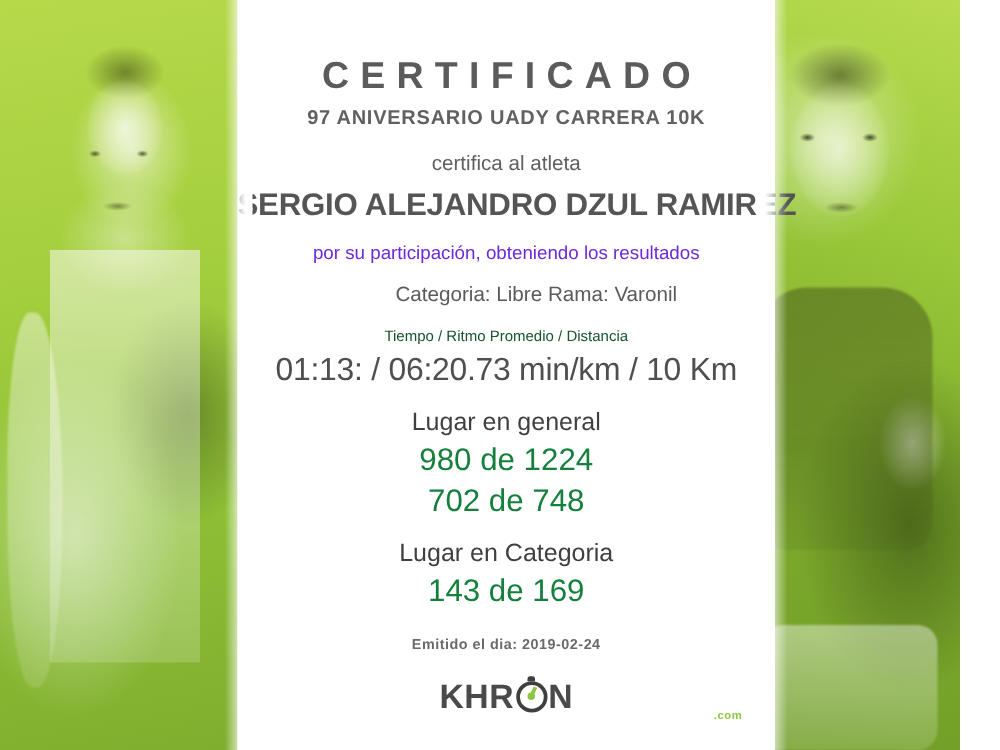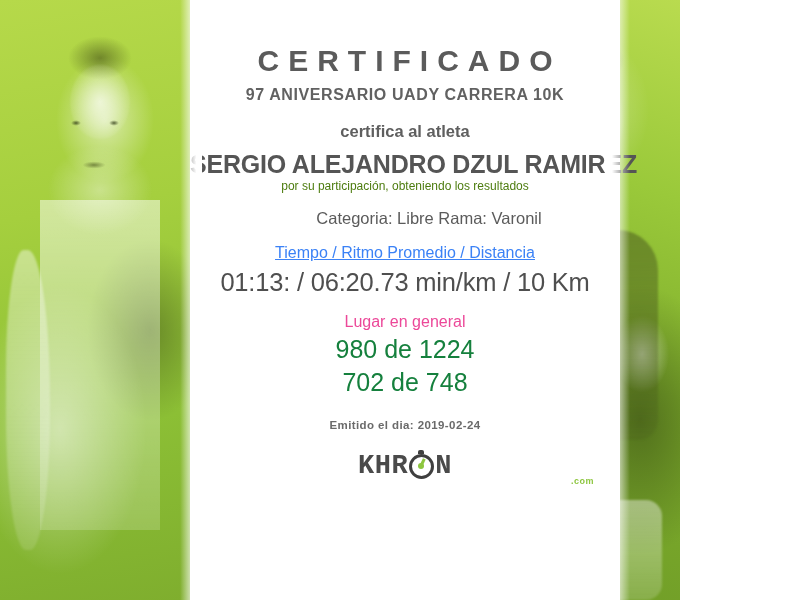--- a/index.html
+++ b/index.html
@@ -8,21 +8,21 @@
   }
   body {
     width: 800px;
     height: 600px;
     overflow: hidden;
     font-family: "Liberation Sans", sans-serif;
     background: #ffffff;
   }
   .certificate {
     position: relative;
-    width: 680px;
+    width: 768px;
     height: 600px;
     overflow: hidden;
     background: #ffffff;
   }
 
   
   .photo-left {
     position: absolute;
     left: 0;
     top: 0;
@@ -209,56 +209,55 @@
     margin-top: 8px;
     font-size: 16px;
     font-weight: bold;
     letter-spacing: 0.6px;
     color: #616161;
   }
   .line-small {
     margin-top: 18px;
     font-size: 16.5px;
     color: #5f5f5f;
-    font-weight: bold;
   }
   .athlete {
     margin-top: 9px;
     font-size: 25px;
     font-weight: bold;
     letter-spacing: -0.2px;
     color: #555555;
     white-space: nowrap;
   }
   .line-mid {
-    font-size: 12px;
-    color: #4d7c0f;
+    margin-top: 15px;
+    font-size: 15px;
+    color: #6d28d9;
   }
   .category {
     margin-top: 16px;
     font-size: 16.5px;
     color: #5b5b5b;
     margin-left: 48px;
   }
   .metrics-label {
     margin-top: 16px;
-    font-size: 16px;
-    color: #3b82f6;
-    text-decoration: underline;
+    font-size: 12px;
+    color: #14532d;
   }
   .metrics-value {
     margin-top: 6px;
     font-size: 25.5px;
     color: #4f4f4f;
     letter-spacing: -0.2px;
   }
   .place-label {
     margin-top: 16px;
-    font-size: 16px;
-    color: #ec4899;
+    font-size: 20px;
+    color: #404040;
   }
   .place-value {
     margin-top: 4px;
     font-size: 25px;
     color: #15803d;
   }
   .issued {
     margin-top: 22px;
     font-size: 11.5px;
     font-weight: bold;
@@ -274,21 +273,21 @@
     justify-content: center;
     gap: 0px;
     position: relative;
     height: 34px;
   }
   .logo-text {
     font-size: 27px;
     font-weight: bold;
     letter-spacing: 0.5px;
     color: #4a4a4a;
-    font-family: Liberation Mono, monospace;
+    font-family: Liberation Sans, sans-serif;
   }
   .logo-o {
     position: relative;
     display: inline-block;
     width: 25px;
     height: 25px;
     margin: 0 1px;
     vertical-align: -3px;
   }
   .logo-o .ring {
@@ -367,20 +366,22 @@
     <div class="category">Categoria: Libre Rama: Varonil</div>
 
     <div class="metrics-label">Tiempo / Ritmo Promedio / Distancia</div>
     <div class="metrics-value">01:13: / 06:20.73 min/km / 10 Km</div>
 
     <div class="place-label">Lugar en general</div>
     <div class="place-value">980 de 1224</div>
 
     <div class="place-value">702 de 748</div>
 
+    <div class="place-label">Lugar en Categoria</div>
+    <div class="place-value">143 de 169</div>
 
     <div class="issued">Emitido el dia: 2019-02-24</div>
 
     <div class="logo">
       <span class="logo-text">KHR</span>
       <span class="logo-o">
         <span class="nub"></span>
         <span class="ring"></span>
         <span class="hand"></span>
         <span class="dot"></span>

